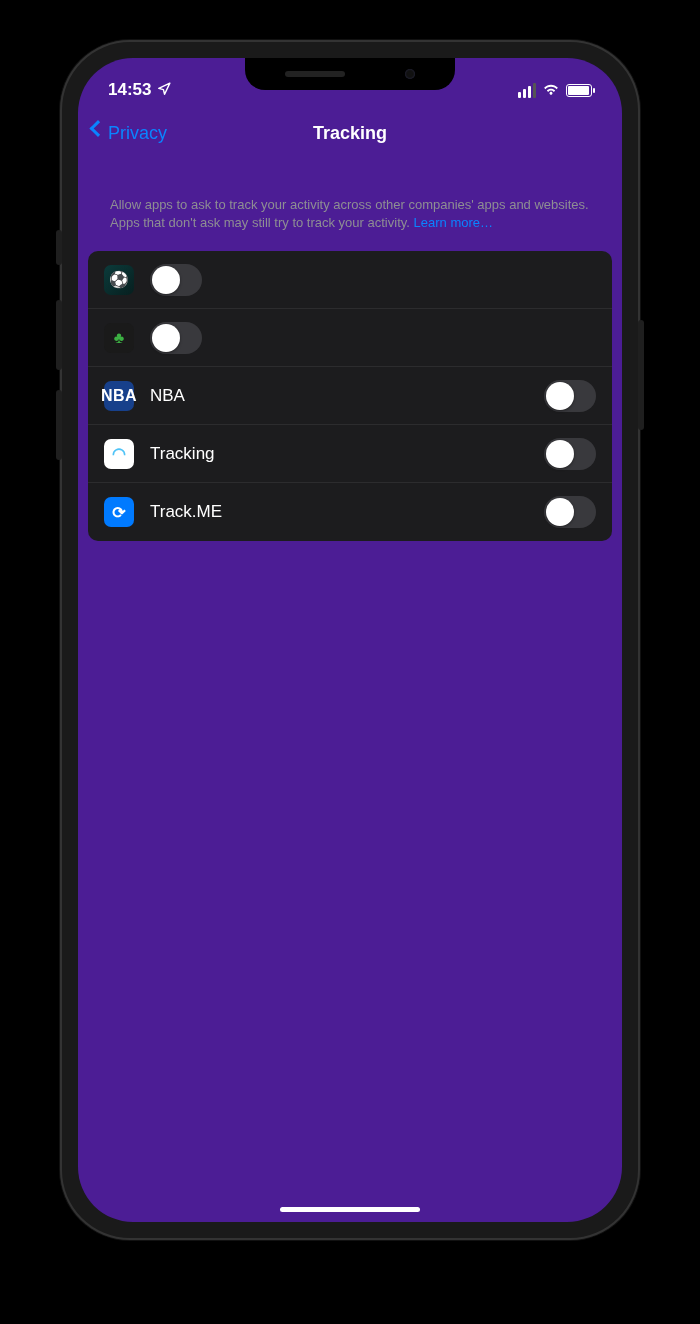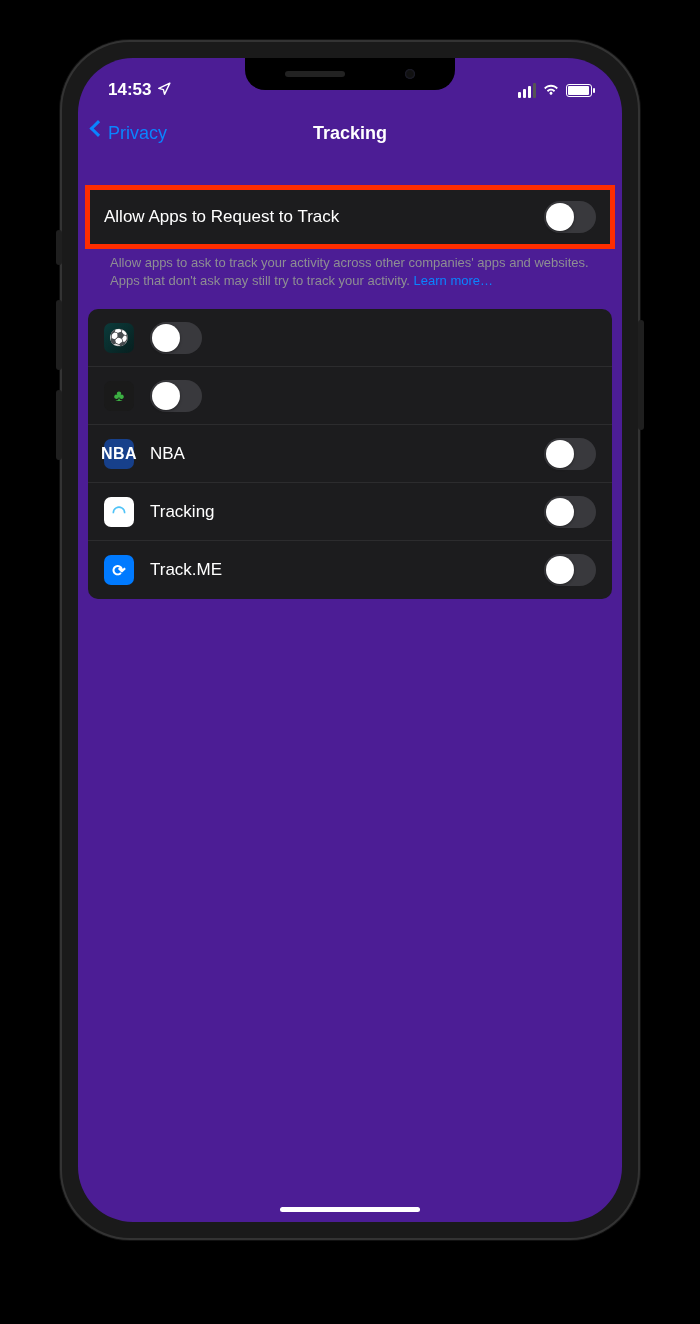--- a/index.html
+++ b/index.html
@@ -206,28 +206,20 @@
     <div class="nav-bar">
       <div class="nav-back">
         <span class="chev"></span>
         <span>Privacy</span>
       </div>
       <div class="nav-title">Tracking</div>
     </div>
 
     <div class="content">
 
-      <div class="group highlighted">
-        <div class="row">
-          <span class="label">Allow Apps to Request to Track</span>
-          <div class="toggle">
-            <div class="knob"></div>
-          </div>
-        </div>
-      </div>
 
       <div class="footer-text">
         <span>Allow apps to ask to track your activity across other companies' apps and websites. Apps that don't ask may still try to track your activity. </span><span class="link">Learn more…</span>
       </div>
 
       <div class="group" id="app-list">
 
       <div class="row">
             <div class="app-icon ic-forza">⚽</div>
             <div class="toggle">

